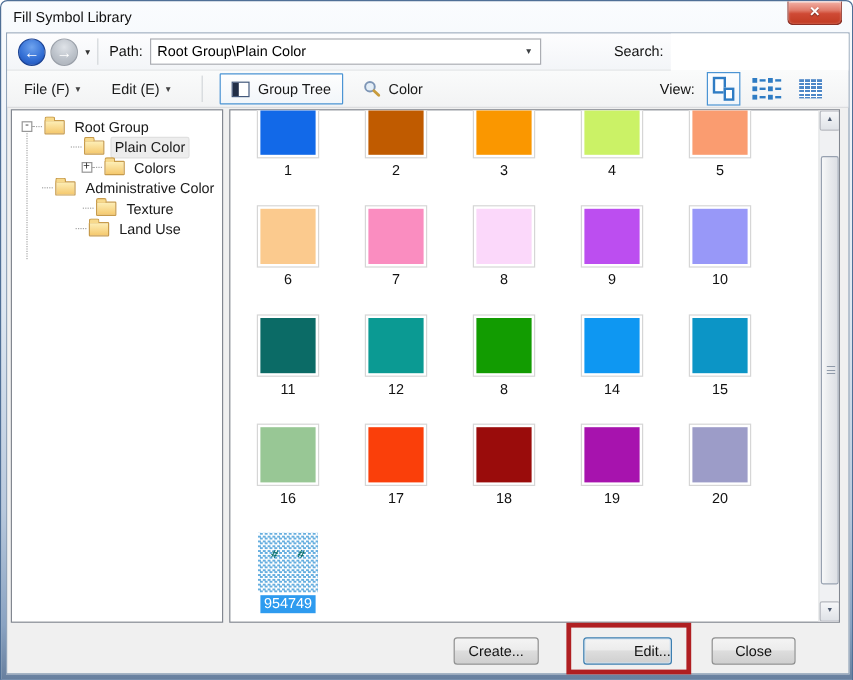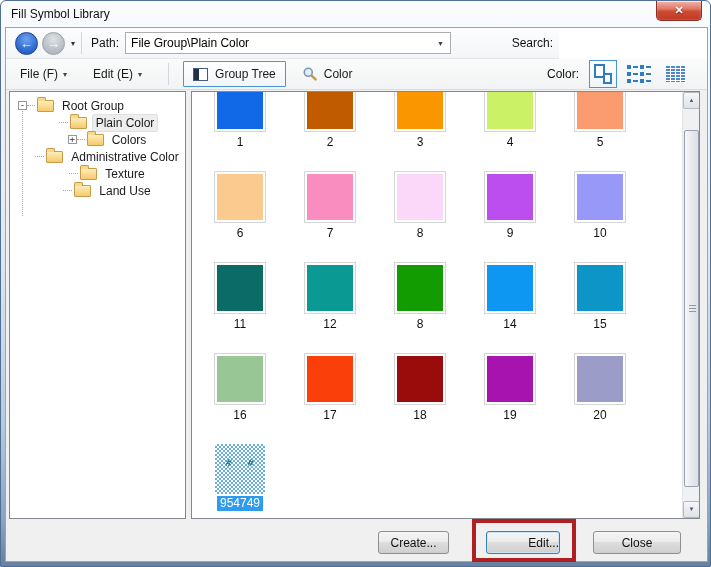--- a/index.html
+++ b/index.html
@@ -165,21 +165,21 @@
 
   
   .btn {
     position:absolute; height:23px; top:503px;
     background:linear-gradient(#f4f4f4,#ececec 45%,#dddddd 50%,#cfcfcf);
     border:1px solid #8e8f8f; border-radius:3px;
     font:inherit; color:#111; text-align:center; cursor:pointer;
   }
   .btn-create { left:372px; width:71px; }
   .btn-edit { left:480px; width:74px; border:1px solid #3c7fb1; box-shadow:0 0 0 1px #cfe2f2 inset;text-align:right; }
-  .btn-close2 { left:587px; width:88px; }
+  .btn-close2 { left:587px; width:70px; }
   .annotation-rect {
     position:absolute; left:466px; top:491px; width:104px; height:43px;
     border:4px solid #b01f22; z-index:20; pointer-events:none;
   }
 </style>
 </head>
 <body>
 
 <div class="window">
 
@@ -196,21 +196,21 @@
       <div class="nav-circle nav-back">
         <span>←</span>
       </div>
       <div class="nav-circle nav-forward">
         <span>→</span>
       </div>
       <span class="nav-caret">▾</span>
       <div class="nav-sep"></div>
       <span class="nav-label">Path:</span>
       <div class="path-combo">
-        <span class="combo-text">File Group\Plain Color</span>
+        <span class="combo-text">Root Group\Plain Color</span>
         <span class="combo-arrow">▼</span>
       </div>
       <div class="nav-spacer"></div>
       <span class="search-label">Search:</span>
       <input class="search-field" type="text" value="" style="">
     </div>
 
     <div class="toolbar">
       <div class="menu-item">
         <span>File (F)</span>
@@ -226,21 +226,21 @@
         <span>Group Tree</span>
       </div>
       <div class="search-btn">
         <svg class="mag-svg" width="16" height="16" viewBox="0 0 16 16">
           <circle cx="6.3" cy="6.3" r="4" fill="#e4eef7" stroke="#7e96b6" stroke-width="1.6"></circle>
           <line x1="9.6" y1="9.6" x2="13.6" y2="13.4" stroke="#c89b3c" stroke-width="2.4" stroke-linecap="round"></line>
         </svg>
         <span>Color</span>
       </div>
       <div class="tb-spacer"></div>
-      <span class="view-label">Color:</span>
+      <span class="view-label">View:</span>
       <div class="view-btn active">
         <div class="vi-large">
             <div class="pg1"></div>
             <div class="pg2"></div>
           </div>
       </div>
       <div class="view-btn">
         <div class="vi-small">
           <div class="row">
               <span class="sq"></span>

